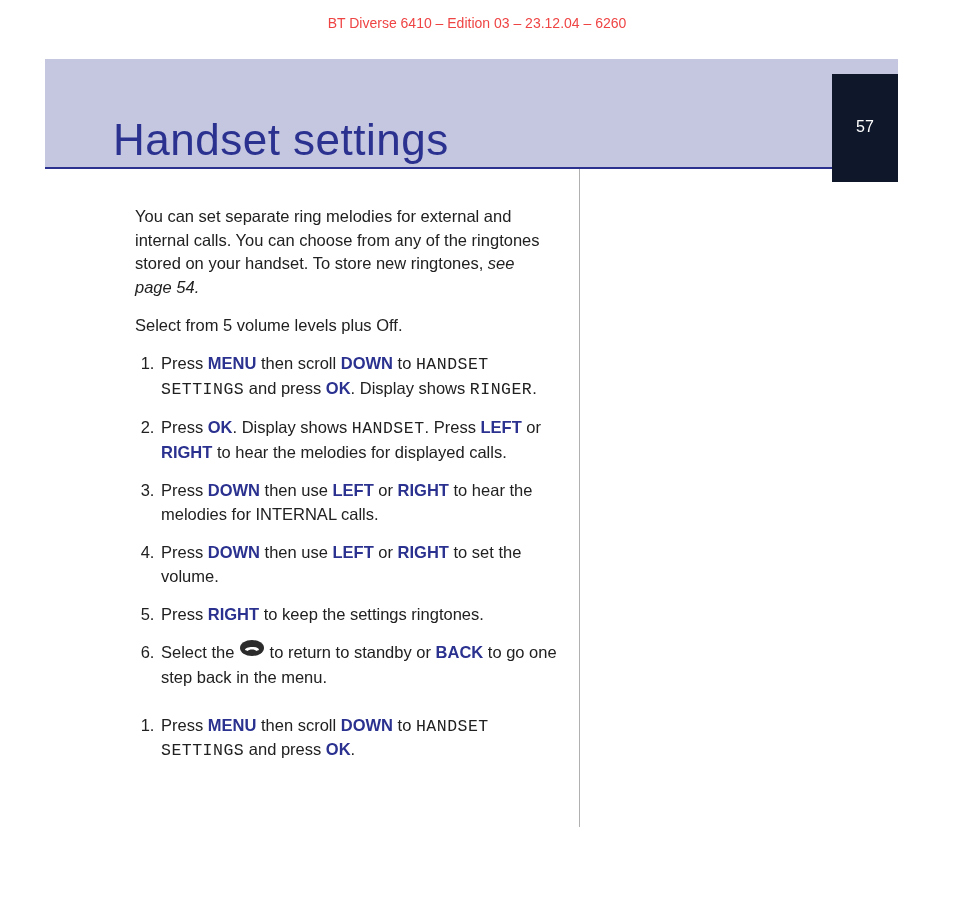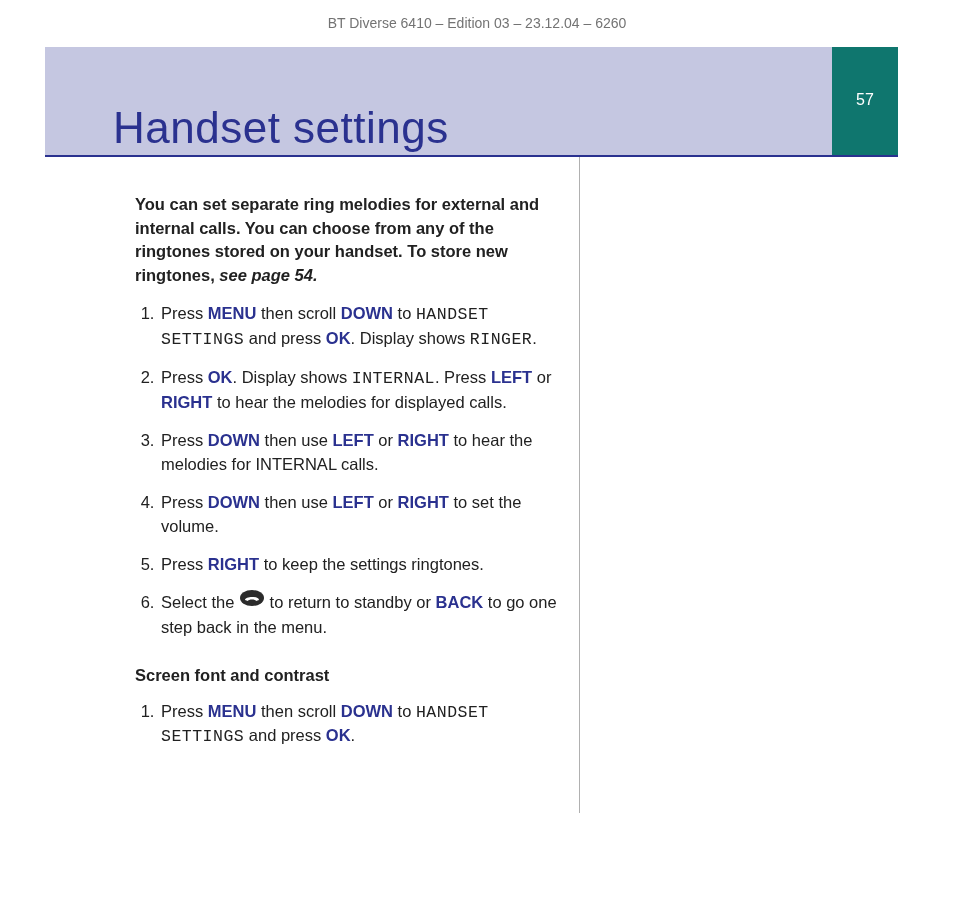--- a/index.html
+++ b/index.html
@@ -15,37 +15,37 @@
   }
   .page {
     position: relative;
     width: 954px;
     height: 906px;
     overflow: hidden;
   }
   .doc-header {
     text-align: center;
     font-size: 14px;
-    color: #737373;
-    padding: 14px 0 13px;
+    color: #ef4444;
+    padding: 14px 0 25px;
   }
   .title-band {
     position: relative;
     margin-left: 45px;
     margin-right: 56px;
     height: 108px;
     background: #c5c7e1;
   }
   .title-band .dark-tab {
     position: absolute;
-    top: 0;
+    top: 15px;
     right: 0;
     width: 66px;
     height: 100%;
-    background: #0f766e;
+    background: #0f172a;
     color: #ffffff;
     display: flex;
     align-items: center;
     justify-content: center;
     font-size: 16px;
     margin-left: 45px;
   }
   .under-rule {
     border-bottom: 2px solid #2a318f;
   }
@@ -74,21 +74,20 @@
   }
   .section-heading {
     font-weight: 700;
     margin: 0 0 12px 0;
     font-size: 16.5px;
   }
   p {
     margin: 0 14px 14px 0;
     font-size: 16.5px;
     line-height: 1.45;
-    font-weight: bold;
   }
   ol {
     margin: 0 0 24px 0;
     padding-left: 24px;
     font-size: 16.5px;
     line-height: 1.45;
   }
   ol li {
     margin-bottom: 14px;
     padding-left: 2px;
@@ -131,46 +130,46 @@
   </div>
 
   <div class="columns">
     <div class="col-left">
 
 
       <p>
         <span>You can set separate ring melodies for external and internal calls. You can choose from any of the ringtones stored on your handset. To store new ringtones, </span><span class="italic">see page 54.</span>
       </p>
 
+      <p>Select from 5 volume levels plus Off.</p>
 
       <ol class="steps">
         <li>
           <span>Press </span><span class="emph">MENU</span><span> then scroll </span><span class="emph">DOWN</span><span> to </span><span class="lcd">HANDSET SETTINGS</span><span> and press </span><span class="emph">OK</span><span>. Display shows </span><span class="lcd">RINGER</span><span>.</span>
         </li>
         <li>
-          <span>Press </span><span class="emph">OK</span><span>. Display shows </span><span class="lcd">INTERNAL</span><span>. Press </span><span class="emph">LEFT</span><span> or </span><span class="emph">RIGHT</span><span> to hear the melodies for displayed calls.</span>
+          <span>Press </span><span class="emph">OK</span><span>. Display shows </span><span class="lcd">HANDSET</span><span>. Press </span><span class="emph">LEFT</span><span> or </span><span class="emph">RIGHT</span><span> to hear the melodies for displayed calls.</span>
         </li>
         <li>
           <span>Press </span><span class="emph">DOWN</span><span> then use </span><span class="emph">LEFT</span><span> or </span><span class="emph">RIGHT</span><span> to hear the melodies for INTERNAL calls.</span>
         </li>
         <li>
           <span>Press </span><span class="emph">DOWN</span><span> then use </span><span class="emph">LEFT</span><span> or </span><span class="emph">RIGHT</span><span> to set the volume.</span>
         </li>
         <li>
           <span>Press </span><span class="emph">RIGHT</span><span> to keep the settings ringtones.</span>
         </li>
         <li>
           <span>Select the </span><span class="icon-phone"><svg width="26" height="18" viewBox="0 0 26 18">
                 <ellipse cx="13" cy="9" rx="12" ry="8" fill="#2b2b2b"></ellipse>
                 <path d="M6 11 C6 7, 20 7, 20 11 L17 12 C17 10, 9 10, 9 12 Z" fill="#ffffff"></path>
               </svg></span><span> to return to standby or </span><span class="emph">BACK</span><span> to go one step back in the menu.</span>
         </li>
       </ol>
 
-      <p class="section-heading">Screen font and contrast</p>
 
 
       <ol class="steps">
         <li>
           <span>Press </span><span class="emph">MENU</span><span> then scroll </span><span class="emph">DOWN</span><span> to </span><span class="lcd">HANDSET SETTINGS</span><span> and press </span><span class="emph">OK</span><span>.</span>
         </li>
       </ol>
 
     </div>
     <div class="col-right"></div>

